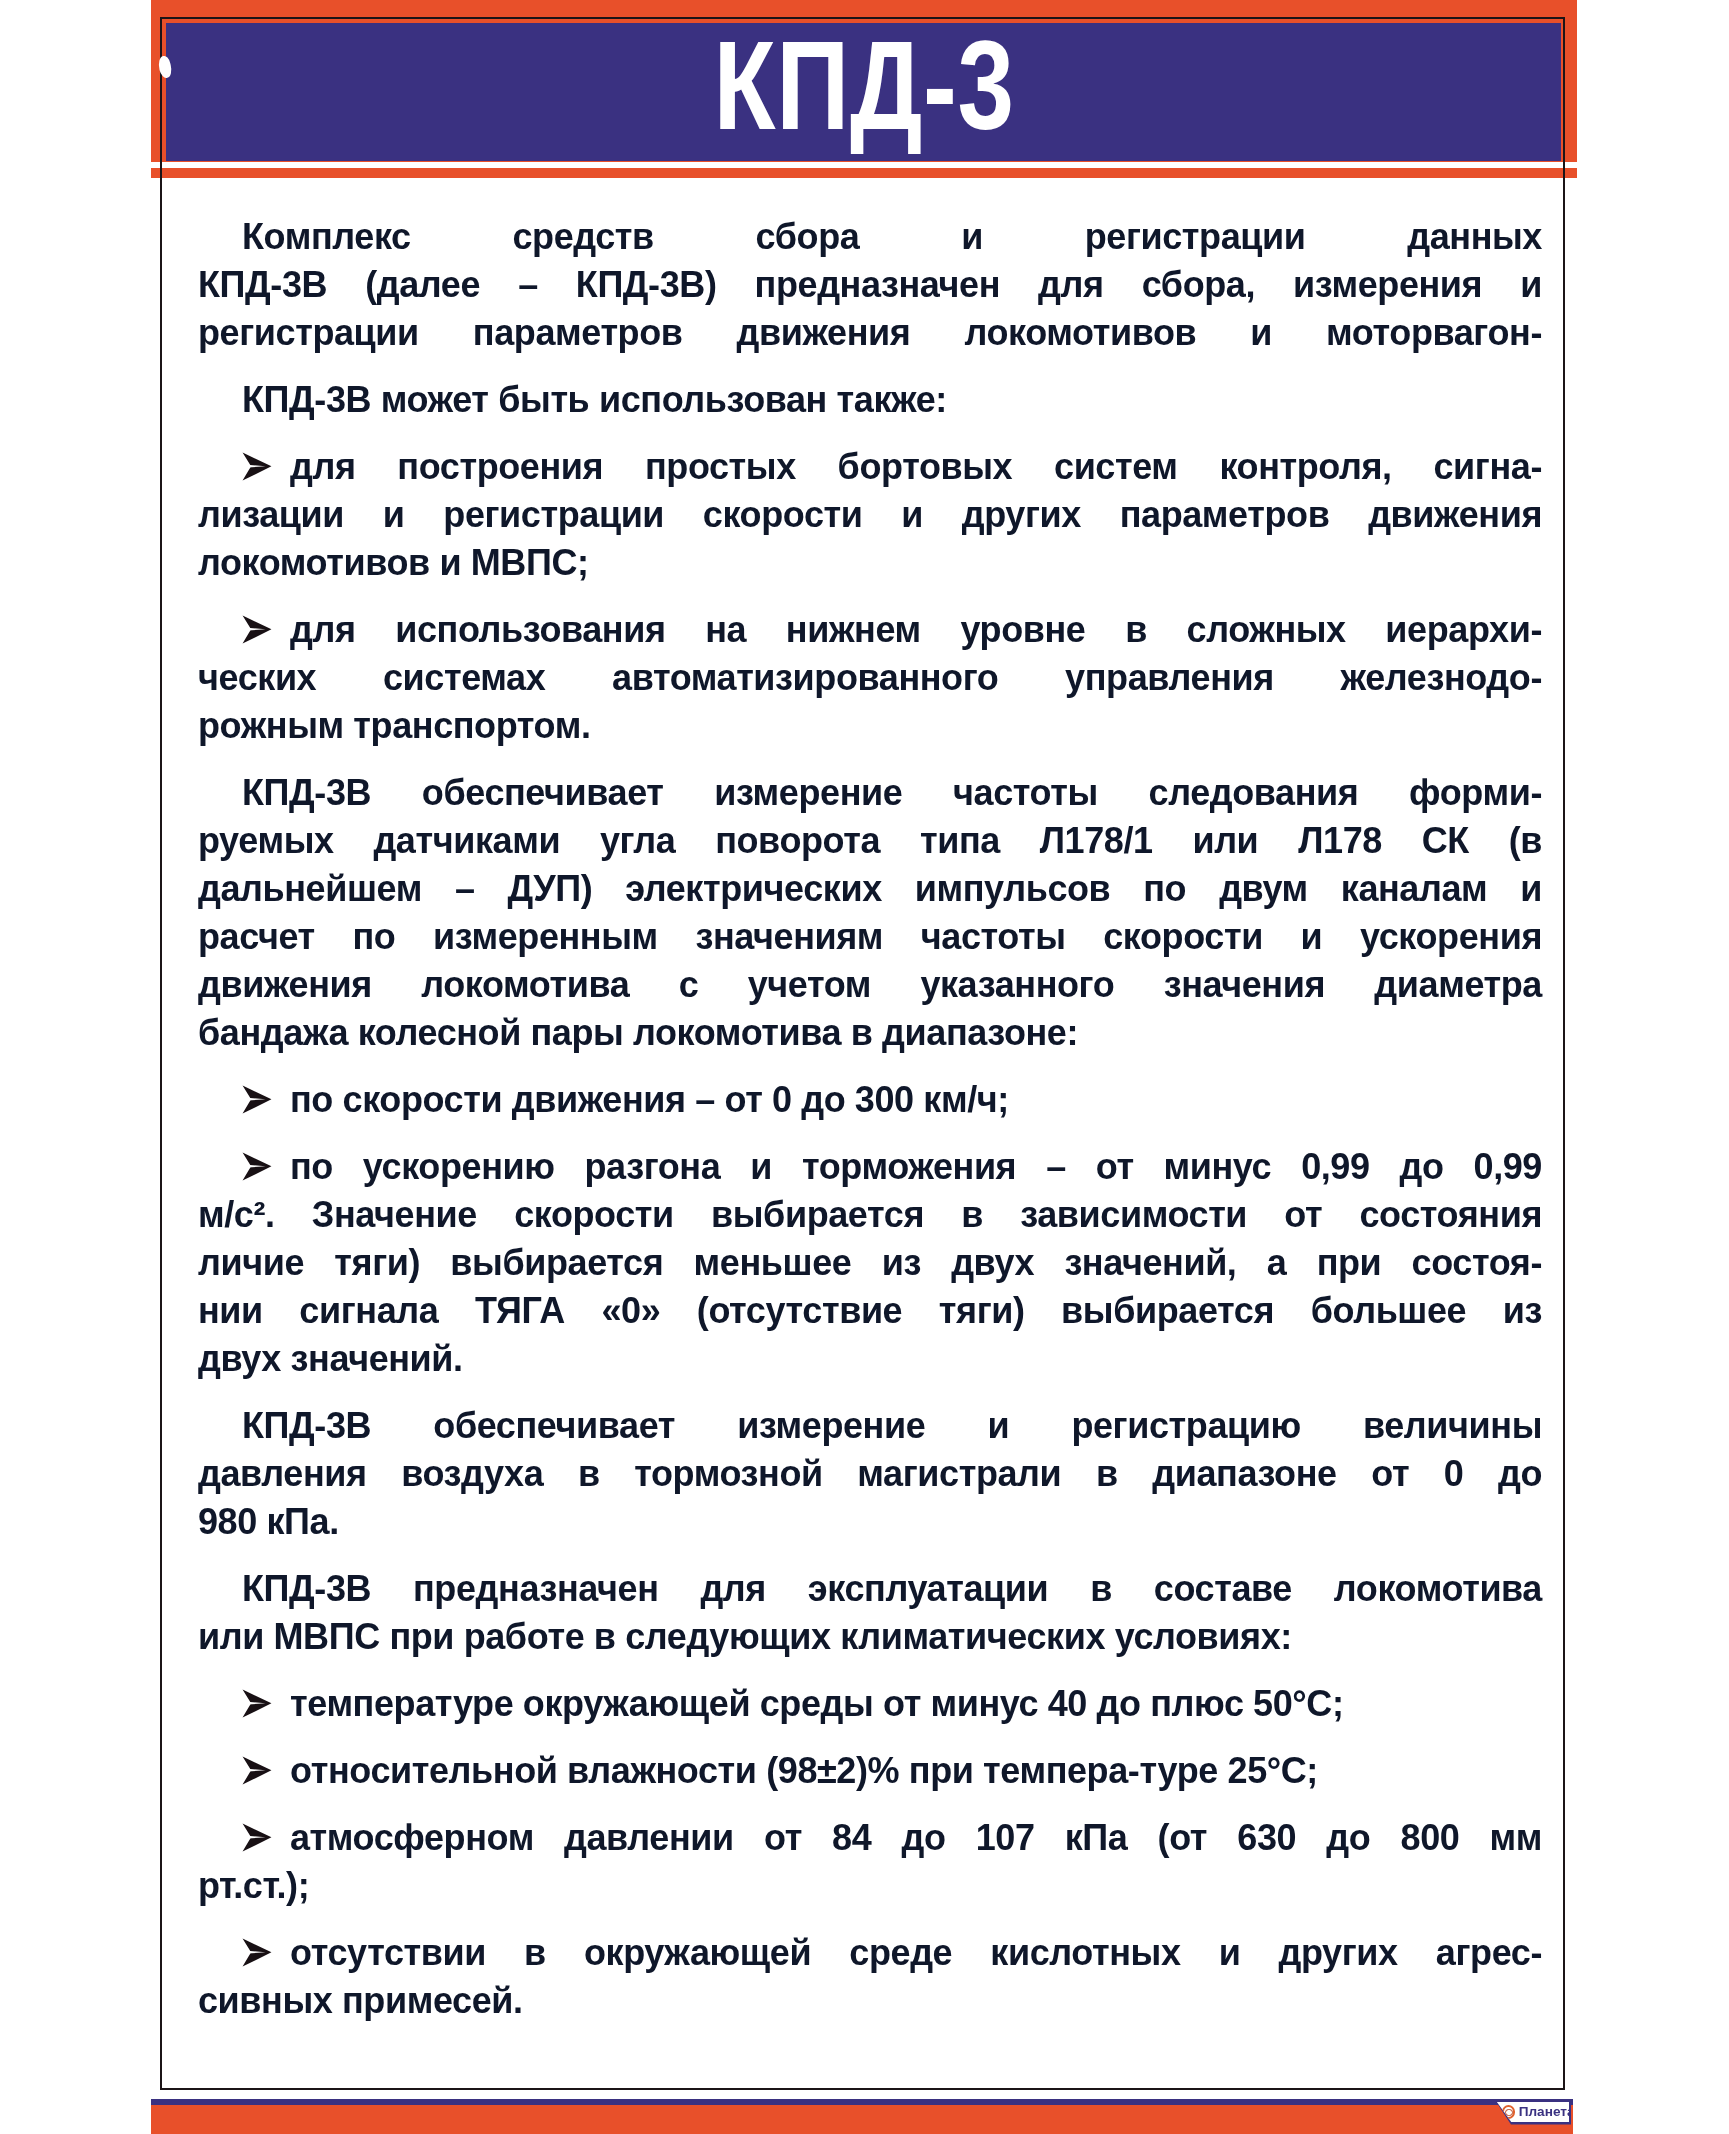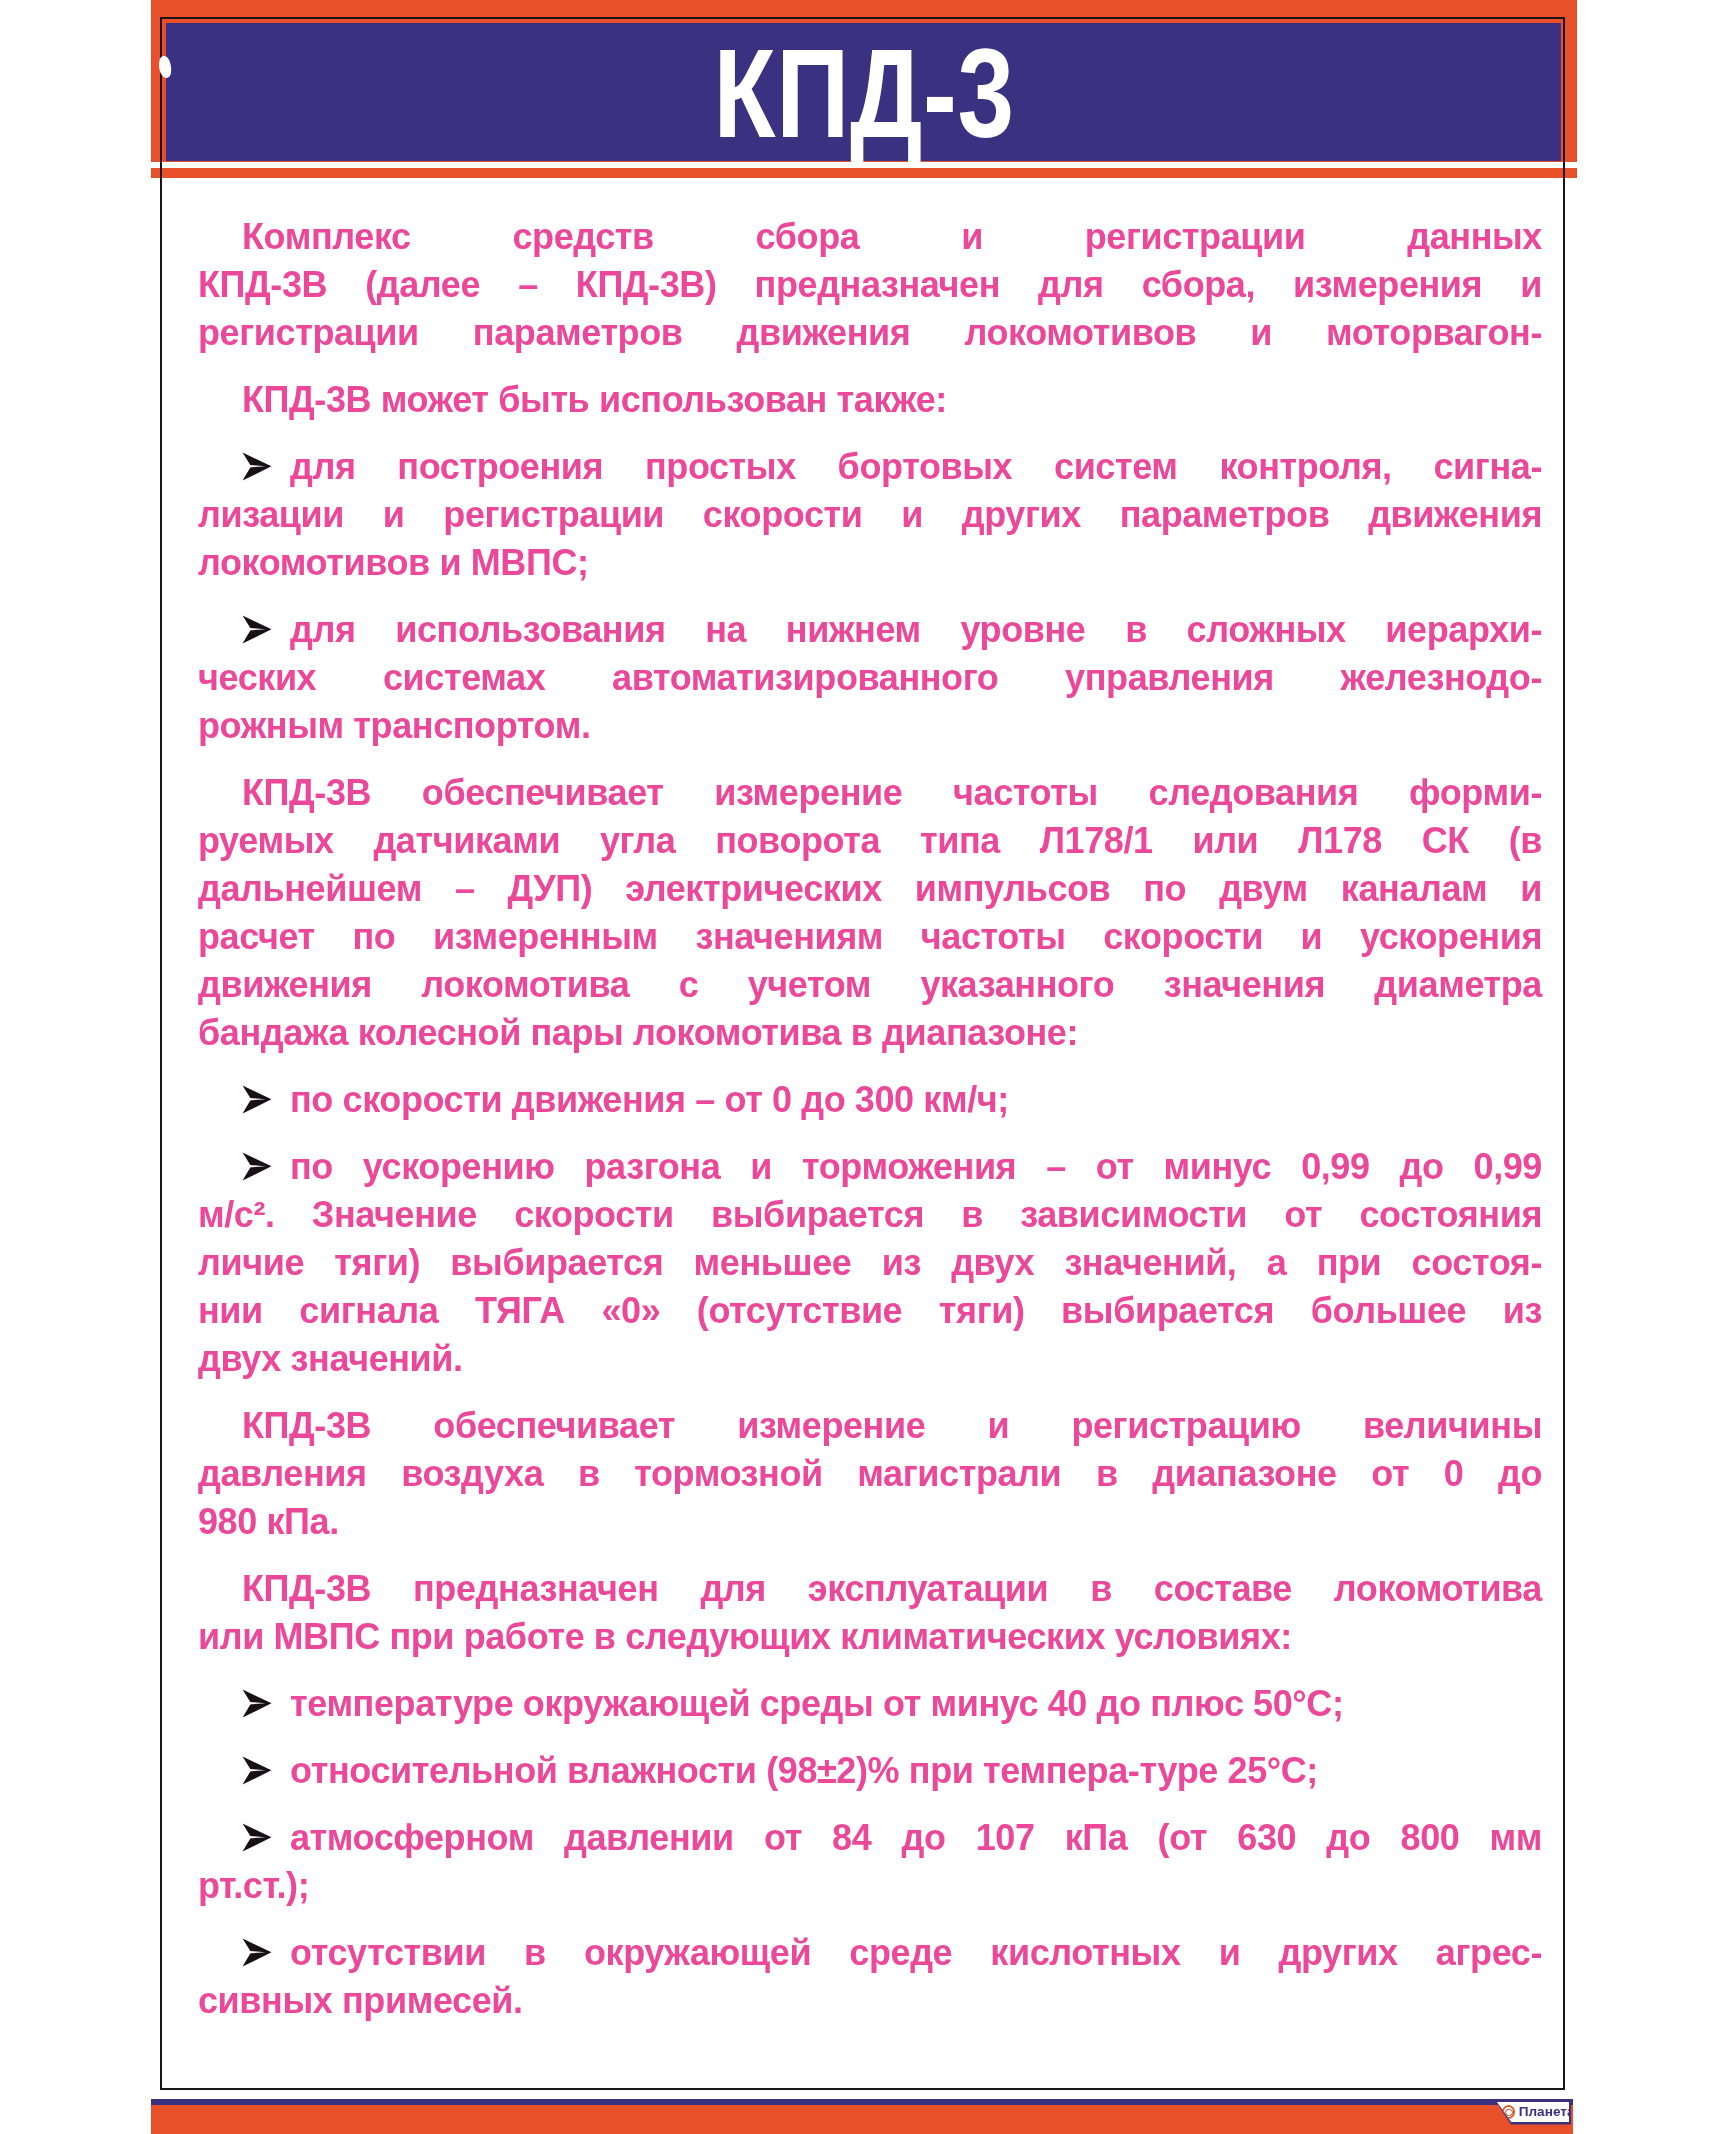--- a/index.html
+++ b/index.html
@@ -5,28 +5,28 @@
   html,body{margin:0;padding:0;background:#ffffff;}
   *{box-sizing:border-box;font-family:"Liberation Sans","DejaVu Sans",sans-serif;}
   .page{position:relative;width:1730px;height:2135px;background:#fff;overflow:hidden;}
   .poster{position:absolute;left:151px;top:0;width:1426px;height:2135px;background:#fff;}
 
   
   .band-top{position:absolute;left:0;top:0;width:100%;height:162px;background:var(--orange);}
   .rule-top{position:absolute;left:0;top:168px;width:100%;height:10.2px;background:var(--orange);}
   .frame{position:absolute;left:9.3px;top:17px;width:1405px;height:2073px;border:2.5px solid #1b1417;}
   .title-block{position:absolute;left:15.3px;top:23px;width:1395px;height:138px;background:var(--navy);
-               display:flex;align-items:flex-start;justify-content:center;}
+               display:flex;align-items:flex-end;justify-content:center;}
   .title{color:#ffffff;font-weight:700;font-size:127px;letter-spacing:0.8px;
          transform:scaleX(0.80) translateY(-3.4px);white-space:nowrap;}
   .tick{position:absolute;left:7.6px;top:56px;width:12px;height:22px;background:#fff;
         border-radius:60% 40% 55% 45%;transform:rotate(-14deg);}
 
   
-  .body-text{position:absolute;left:47px;top:203px;width:1344px;color:#ec4899;}
+  .body-text{position:absolute;left:47px;top:203px;width:1344px;color:#0f172a;}
   .block{margin-top:19px;}
   .block:first-child{margin-top:10.2px;}
   .line{font-size:36px;line-height:48px;font-weight:700;letter-spacing:-0.4px;
         text-align:justify;text-align-last:justify;position:relative;}
   .line.last{text-align-last:left;}
   .para .line.first{padding-left:44px;}
   .bullet .line.first{padding-left:92px;}
   .marker{position:absolute;left:42px;top:6.8px;width:34px;height:34px;}
   .marker svg{display:block;}
 

